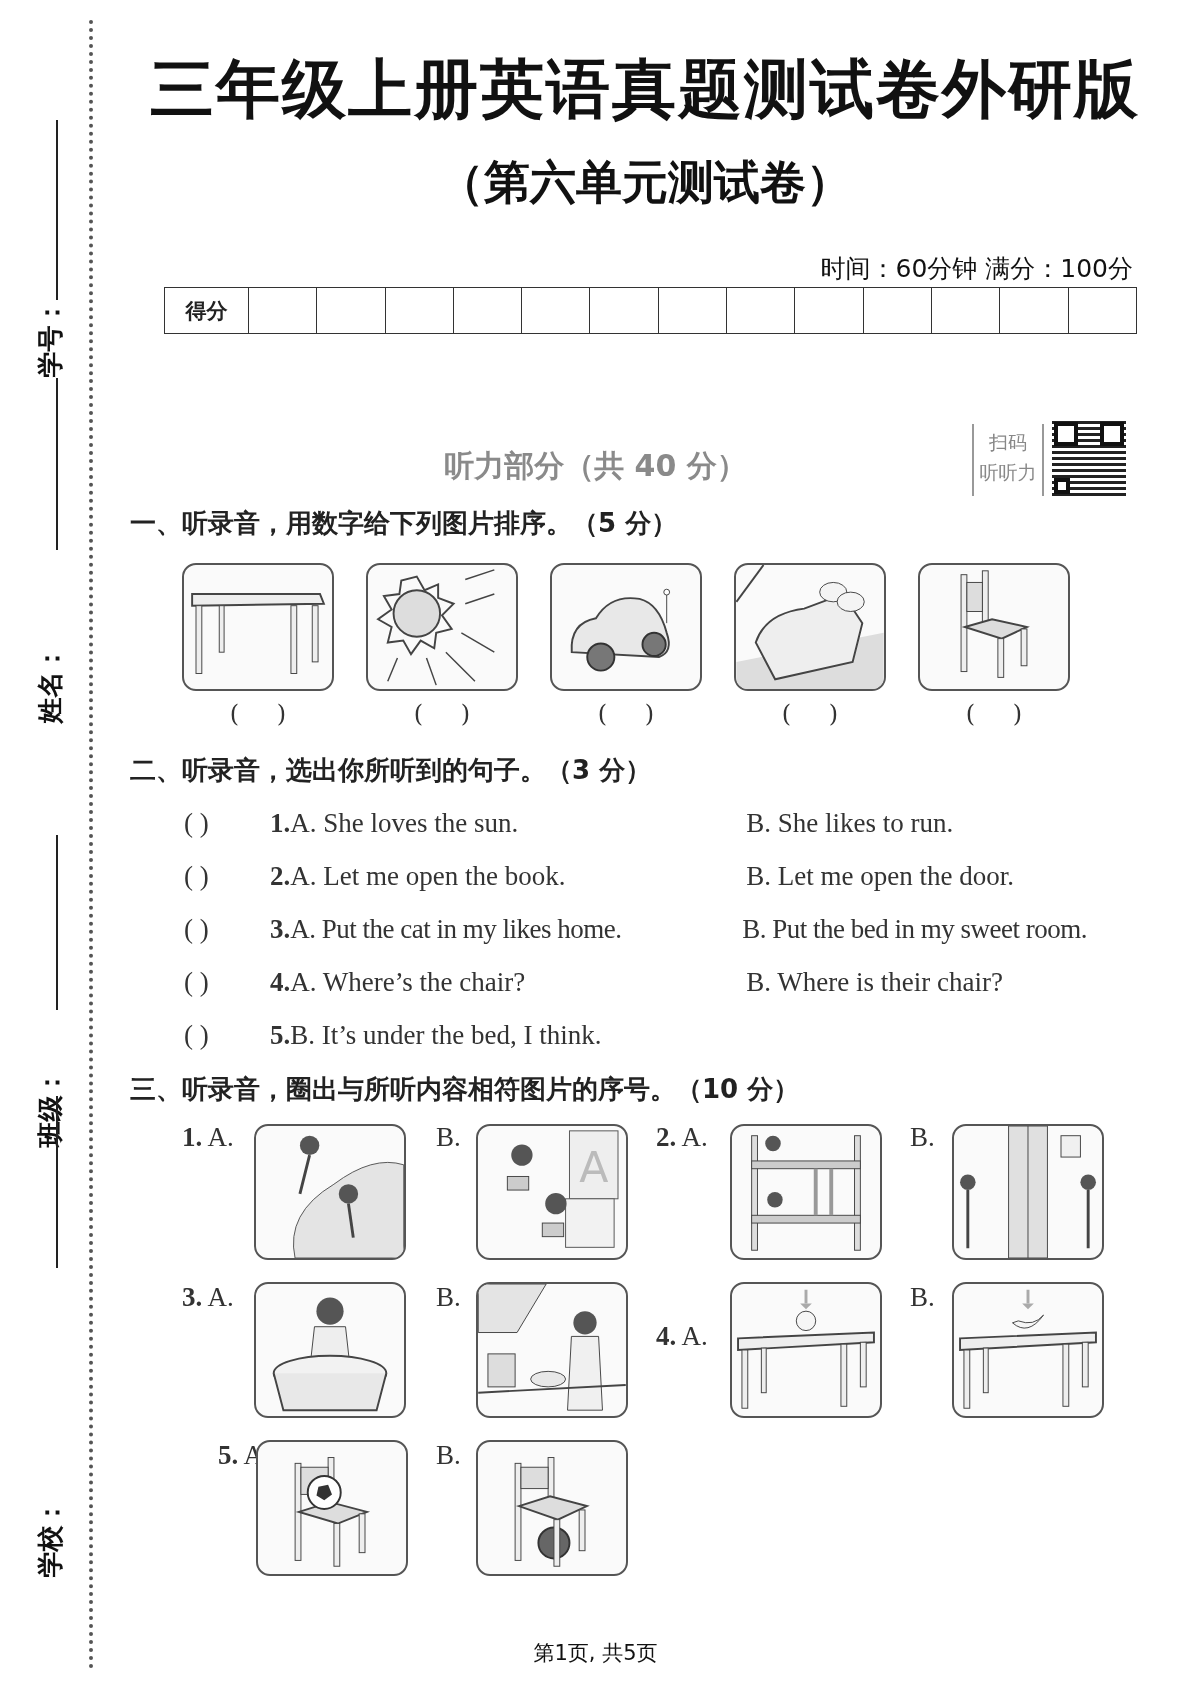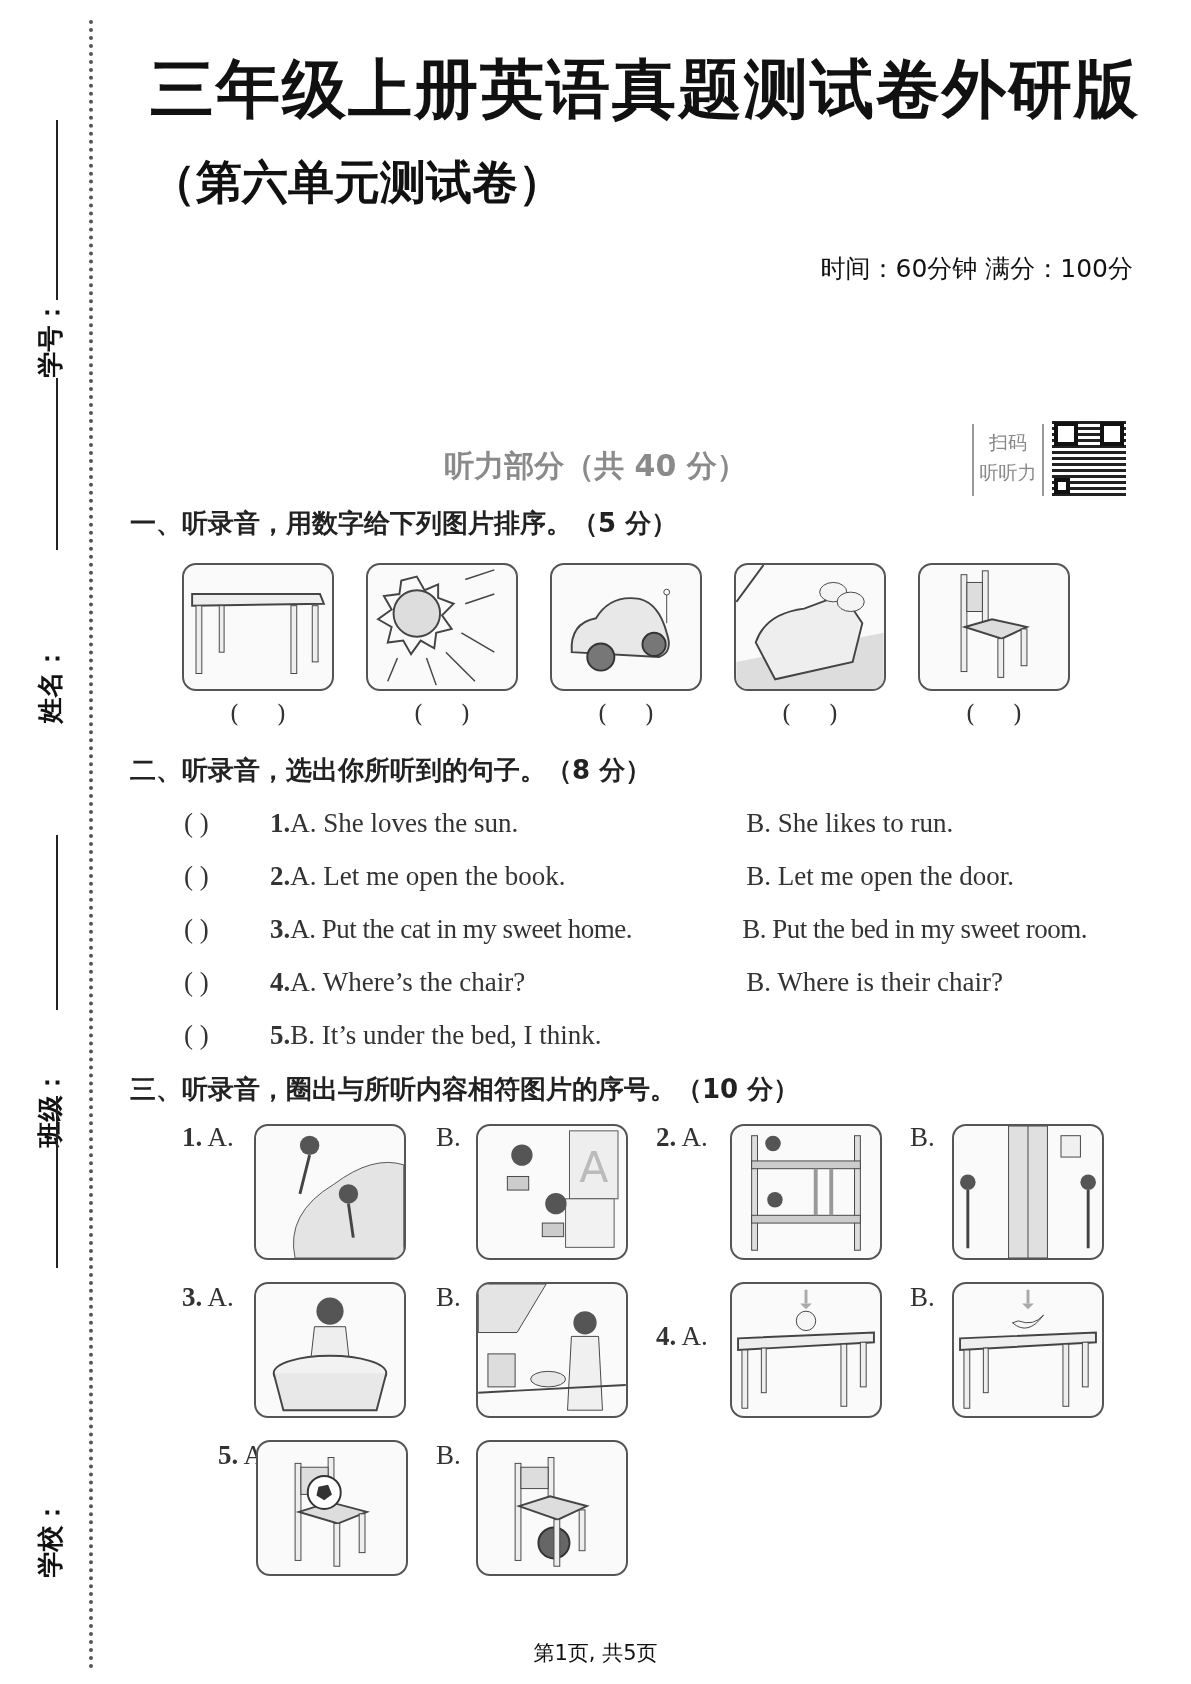--- a/index.html
+++ b/index.html
@@ -5,21 +5,21 @@
   * { box-sizing: border-box; margin: 0; padding: 0; }
   html, body { width: 1191px; height: 1684px; background: #ffffff; overflow: hidden; }
   body { position: relative; font-family: "DejaVu Sans", "Liberation Sans", sans-serif; color: #111; }
 
   
   .binding-line { position: absolute; left: 89px; top: 20px; height: 1650px; border-left: 4px dotted #555; }
   .side-line { position: absolute; left: 56px; width: 2px; background: #222; }
   .side-label { position: absolute; left: 30px; width: 40px; font-size: 26px; font-weight: bold; transform: rotate(-90deg); transform-origin: center; white-space: nowrap; text-align: center; color: #111; }
 
   .title { position: absolute; left: 150px; top: 46px; width: 990px; text-align: center; font-size: 64px; font-weight: bold; letter-spacing: 2px; color: #111; }
-  .subtitle { position: absolute; left: 150px; top: 152px; width: 990px; font-size: 46px; font-weight: bold; color: #111; }
+  .subtitle { position: absolute; left: 150px; top: 152px; width: 990px; text-align: center; font-size: 46px; font-weight: bold; color: #111; }
   .timeinfo { position: absolute; right: 58px; top: 252px; font-size: 25px; color: #111; }
 
   table.score { position: absolute; left: 164px; top: 287px; width: 973px; border-collapse: collapse; }
   table.score td { border: 1.5px solid #333; height: 46px; text-align: center; font-size: 21px; font-weight: bold; color: #222; }
   table.score td.rowhead { width: 84px; }
 
   .section-band { position: absolute; left: 0; top: 430px; width: 1191px; text-align: center; font-size: 30px; font-weight: bold; color: #8a8a8a; margin-top: 16px; }
   .qr-box { position: absolute; left: 972px; top: 420px; width: 160px; height: 80px; }
   .qr-label { position: absolute; left: 0; top: 4px; width: 72px; height: 72px; border-left: 2px solid #999; border-right: 2px solid #999; font-size: 19px; color: #888; text-align: center; line-height: 30px; padding-top: 4px; font-family: Liberation Sans, sans-serif; }
   .qr-code { position: absolute; left: 80px; top: 0; width: 74px; height: 76px; background:
@@ -64,20 +64,36 @@
 <div class="side-label" style="top:1110px;">班级：</div>
 <div class="side-line" style="top:1096px;height:172px;"></div>
 <div class="side-label" style="top:1540px;">学校：</div>
 
 <div class="title">三年级上册英语真题测试卷外研版</div>
 <div class="subtitle">（第六单元测试卷）</div>
 <div class="timeinfo">时间：60分钟  满分：100分</div>
 
 <table class="score">
   <tbody>
+  <tr>
+    <td class="rowhead">得分</td>
+    <td></td>
+    <td></td>
+    <td></td>
+    <td></td>
+    <td></td>
+    <td></td>
+    <td></td>
+    <td></td>
+    <td></td>
+    <td></td>
+    <td></td>
+    <td></td>
+    <td></td>
+  </tr>
 </tbody>
   </table>
 
 <div class="section-band">听力部分（共 40 分）</div>
 <div class="qr-box">
   <div class="qr-label">
     <div>扫码</div>
     <div>听听力</div>
   </div>
   <div class="qr-code">
@@ -140,38 +156,38 @@
   </div>
 </div>
 <div class="paren-row">
   <div class="paren">(     )</div>
   <div class="paren">(     )</div>
   <div class="paren">(     )</div>
   <div class="paren">(     )</div>
   <div class="paren">(     )</div>
 </div>
 
-<div class="q-heading" style="top:753px;">二、听录音，选出你所听到的句子。（8 分）</div>
+<div class="q-heading" style="top:753px;">二、听录音，选出你所听到的句子。（3 分）</div>
 
 <div class="sent-row" style="top:808px;">
   <span class="blank">(     )</span>
   <span class="num">1.</span>
   <span class="opt-a">A. She loves the sun.</span>
   <span class="opt-b">B. She likes to run.</span>
 </div>
 <div class="sent-row" style="top:861px;">
   <span class="blank">(     )</span>
   <span class="num">2.</span>
   <span class="opt-a">A. Let me open the book.</span>
   <span class="opt-b">B. Let me open the door.</span>
 </div>
 <div class="sent-row" style="top:914px;">
   <span class="blank">(     )</span>
   <span class="num">3.</span>
-  <span class="opt-a" style="width:452px;letter-spacing:-0.5px">A. Put the cat in my sweet home.</span>
+  <span class="opt-a" style="width:452px;letter-spacing:-0.5px">A. Put the cat in my likes home.</span>
   <span class="opt-b" style="letter-spacing:-0.5px">B. Put the bed in my sweet room.</span>
 </div>
 <div class="sent-row" style="top:967px;">
   <span class="blank">(     )</span>
   <span class="num">4.</span>
   <span class="opt-a">A. Where’s the chair?</span>
   <span class="opt-b">B. Where is their chair?</span>
 </div>
 <div class="sent-row" style="top:1020px;">
   <span class="blank">(     )</span>

